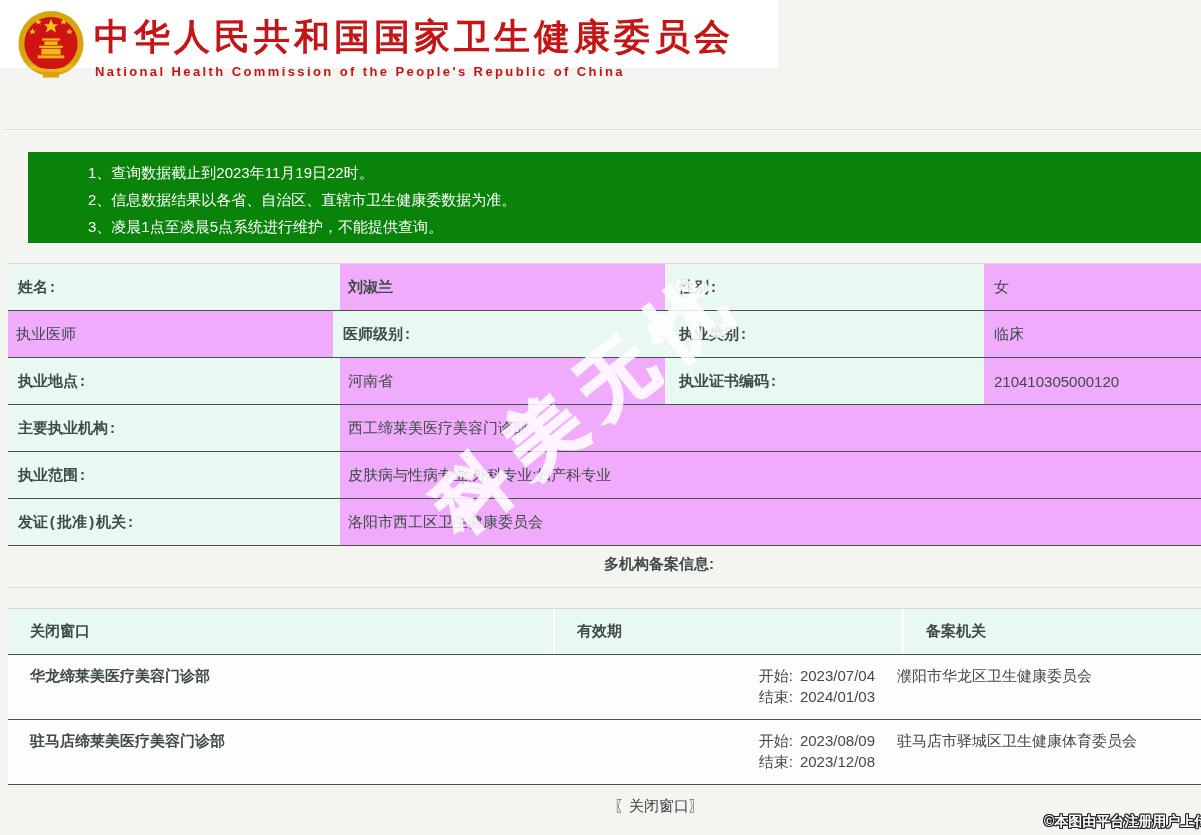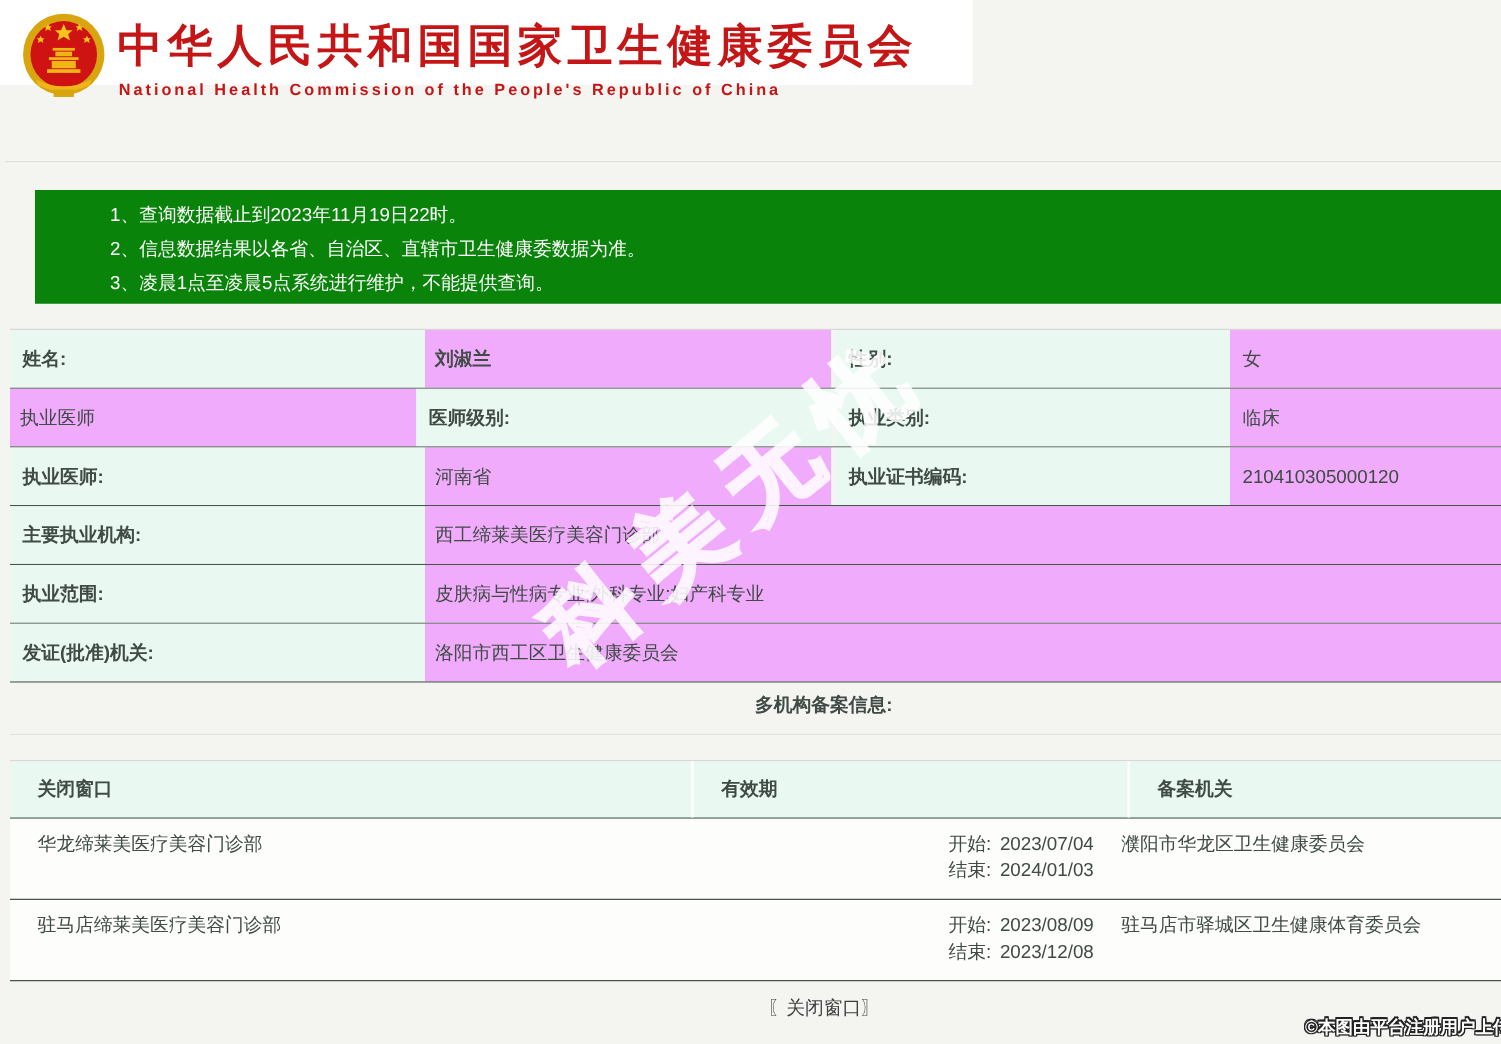--- a/index.html
+++ b/index.html
@@ -20,21 +20,21 @@
     color:var(--red);letter-spacing:2.4px;white-space:nowrap;}
   .hr1{position:absolute;top:129px;left:4px;width:1197px;height:1px;background:#dbdbd8;
     border-bottom:1px solid #ffffff;}
   
   .notice{position:absolute;left:28px;top:152px;width:1274px;height:91px;background:var(--green);
     color:#ffffff;font-size:15px;line-height:27px;padding:7px 0 0 60px;box-sizing:border-box;}
   
   .table1{position:absolute;left:8px;top:263px;width:1302px;border-top:1px solid #d8d8d5;}
   .trow{display:flex;height:46px;border-bottom:1px solid var(--divider);font-size:15px;}
   .cell{display:flex;align-items:center;height:100%;box-sizing:border-box;background:#f0abfc;}
-  .lab{background:var(--mint);font-weight:bold;}
+  .lab{background:var(--mint);font-weight:bold;font-family:Liberation Mono, monospace;}
   .w1{width:332px;padding-left:10px;}
   .w2{width:325px;padding-left:8px;}
   .gapc{width:3px;background:var(--page-bg);height:100%;}
   .w3{width:316px;padding-left:11px;}
   .w4{flex:1;padding-left:10px;}
   .wl{width:332px;padding-left:10px;}
   .wv{flex:1;padding-left:8px;}
   .bold-val{font-weight:bold;}
   
   .section-heading{position:absolute;top:555px;left:8px;width:1302px;text-align:center;
@@ -43,21 +43,21 @@
   
   .table2{position:absolute;left:8px;top:608px;width:1302px;border-top:1px solid #d8d8d5;}
   .t2head{display:flex;height:45px;background:var(--mint);border-bottom:1px solid var(--divider);
     font-weight:bold;font-size:15px;align-items:center;}
   .h-name{width:545px;padding-left:22px;box-sizing:border-box;}
   .hsep{width:2px;height:100%;background:#ffffff;}
   .h-val{width:347px;padding-left:22px;box-sizing:border-box;}
   .h-auth{flex:1;padding-left:22px;box-sizing:border-box;}
   .t2row{display:flex;background:#fdfdfc;border-bottom:1px solid var(--divider);
     padding:10px 0 12px;font-size:15px;line-height:21px;}
-  .c-name{width:547px;padding-left:22px;box-sizing:border-box;}
+  .c-name{width:547px;padding-left:22px;box-sizing:border-box;font-weight:bold;}
   .c-val{width:320px;padding-left:22px;box-sizing:border-box;text-align:right;}
   .c-auth{flex:1;padding-left:22px;box-sizing:border-box;}
   .vlab{display:inline-block;margin-right:7px;}
   
   .close-link{position:absolute;top:797px;left:8px;width:1302px;text-align:center;
     font-size:15px;color:#3e3e3e;cursor:pointer;}
   .stamp{position:absolute;top:813px;left:1044px;font-size:14px;font-weight:bold;color:#ffffff;
     white-space:nowrap;
     text-shadow:-1px -1px 0 #222,1px -1px 0 #222,-1px 1px 0 #222,1px 1px 0 #222,0 1px 0 #222,0 -1px 0 #222,1px 0 0 #222,-1px 0 0 #222;}
   
@@ -110,21 +110,21 @@
     <div class="cell w4">女</div>
   </div>
   <div class="trow">
     <div class="cell w2">执业医师</div>
     <div class="cell lab w1">医师级别:</div>
     <div class="gapc"></div>
     <div class="cell lab w3">执业类别:</div>
     <div class="cell w4">临床</div>
   </div>
   <div class="trow">
-    <div class="cell lab w1">执业医师:</div>
+    <div class="cell lab w1">执业地点:</div>
     <div class="cell w2">河南省</div>
     <div class="gapc"></div>
     <div class="cell lab w3">执业证书编码:</div>
     <div class="cell w4">210410305000120</div>
   </div>
   <div class="trow">
     <div class="cell lab wl">主要执业机构:</div>
     <div class="cell wv">西工缔莱美医疗美容门诊部</div>
   </div>
   <div class="trow">

